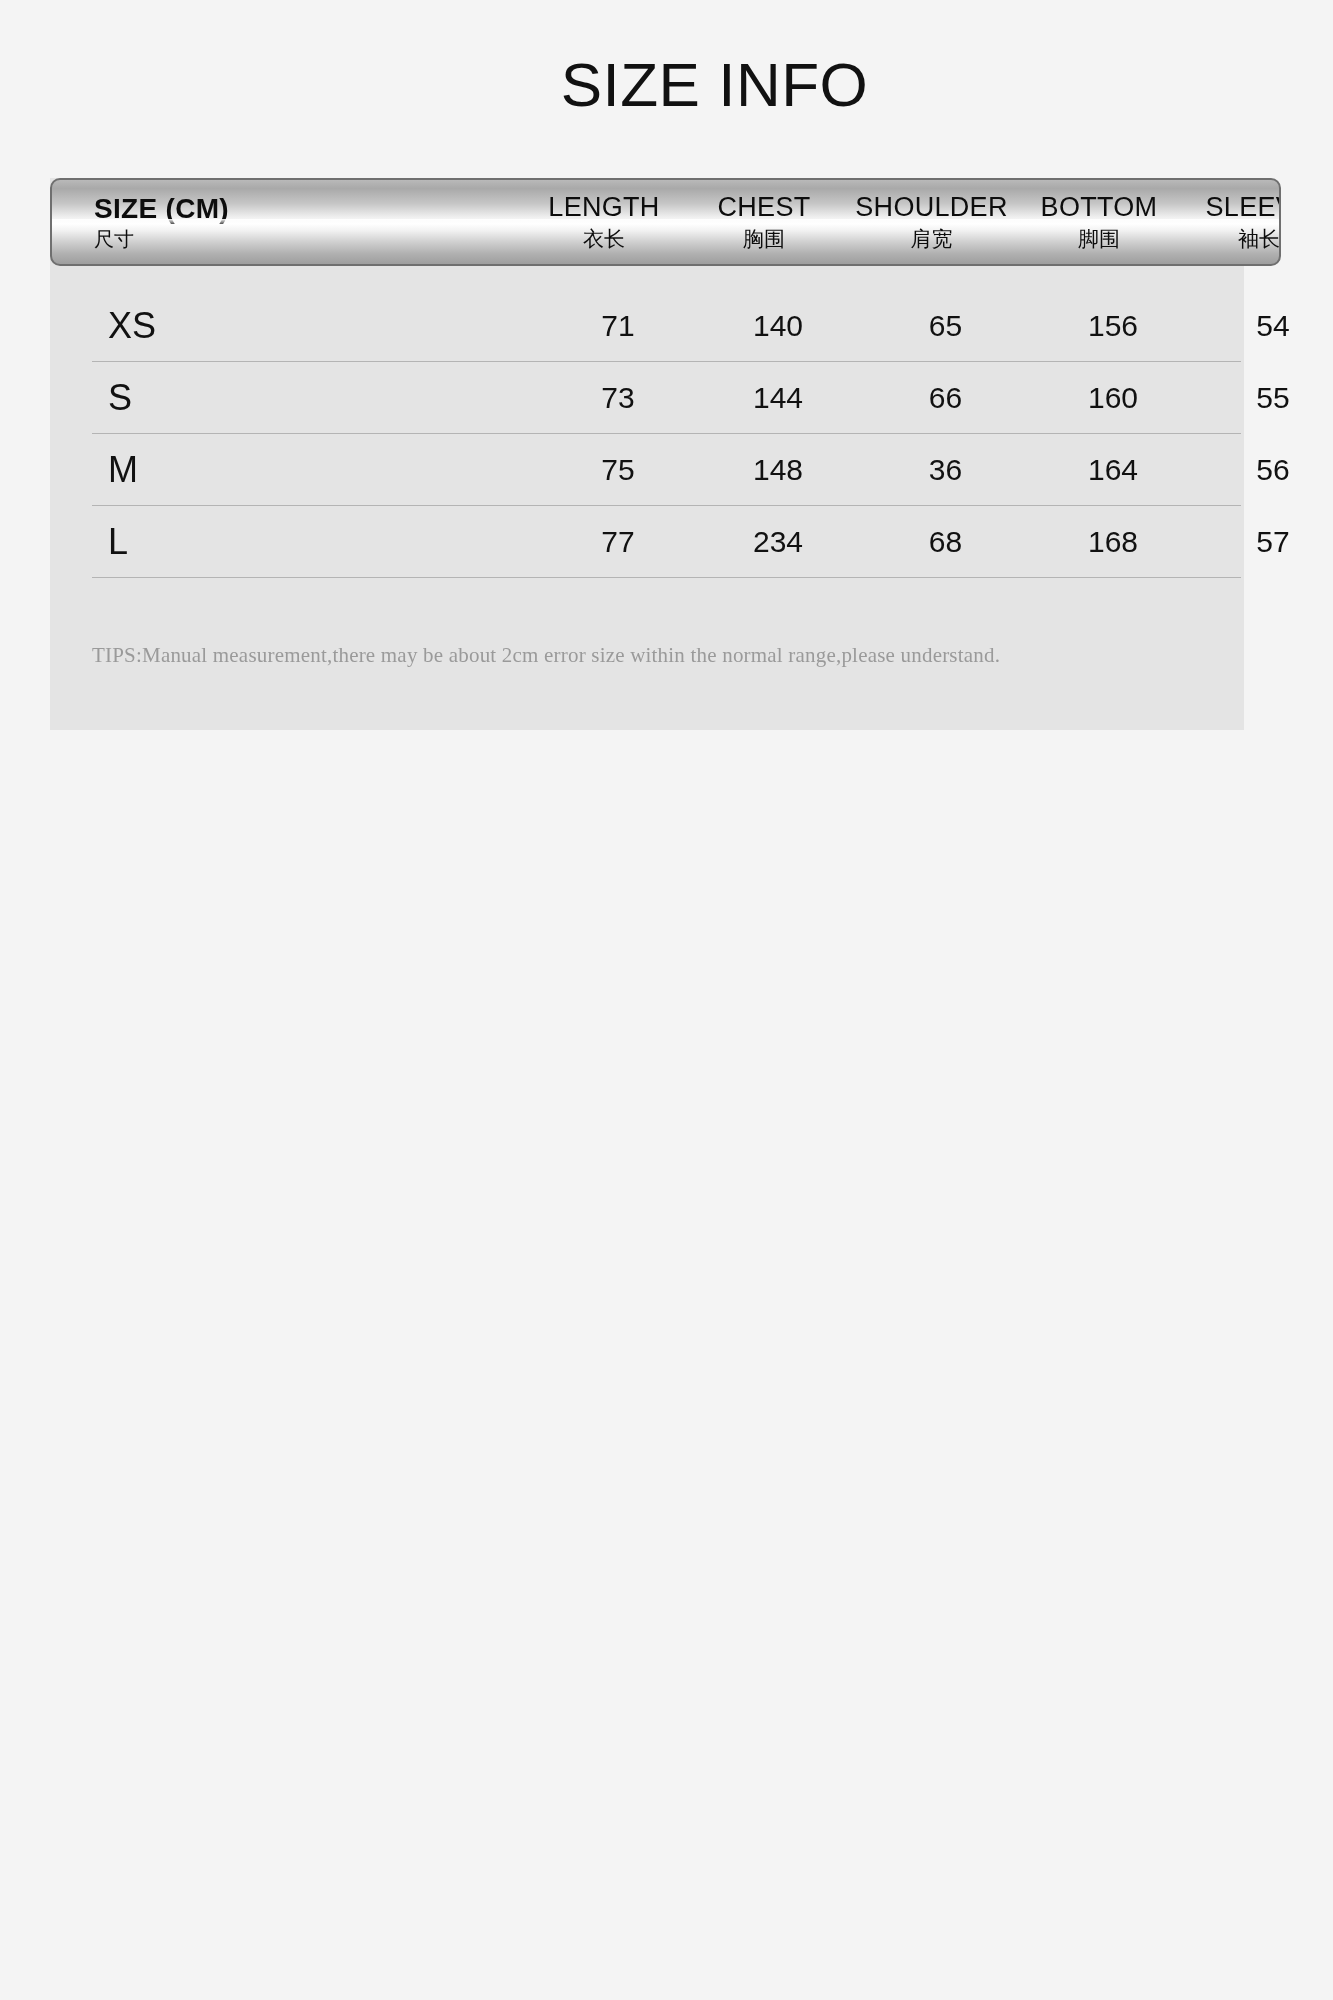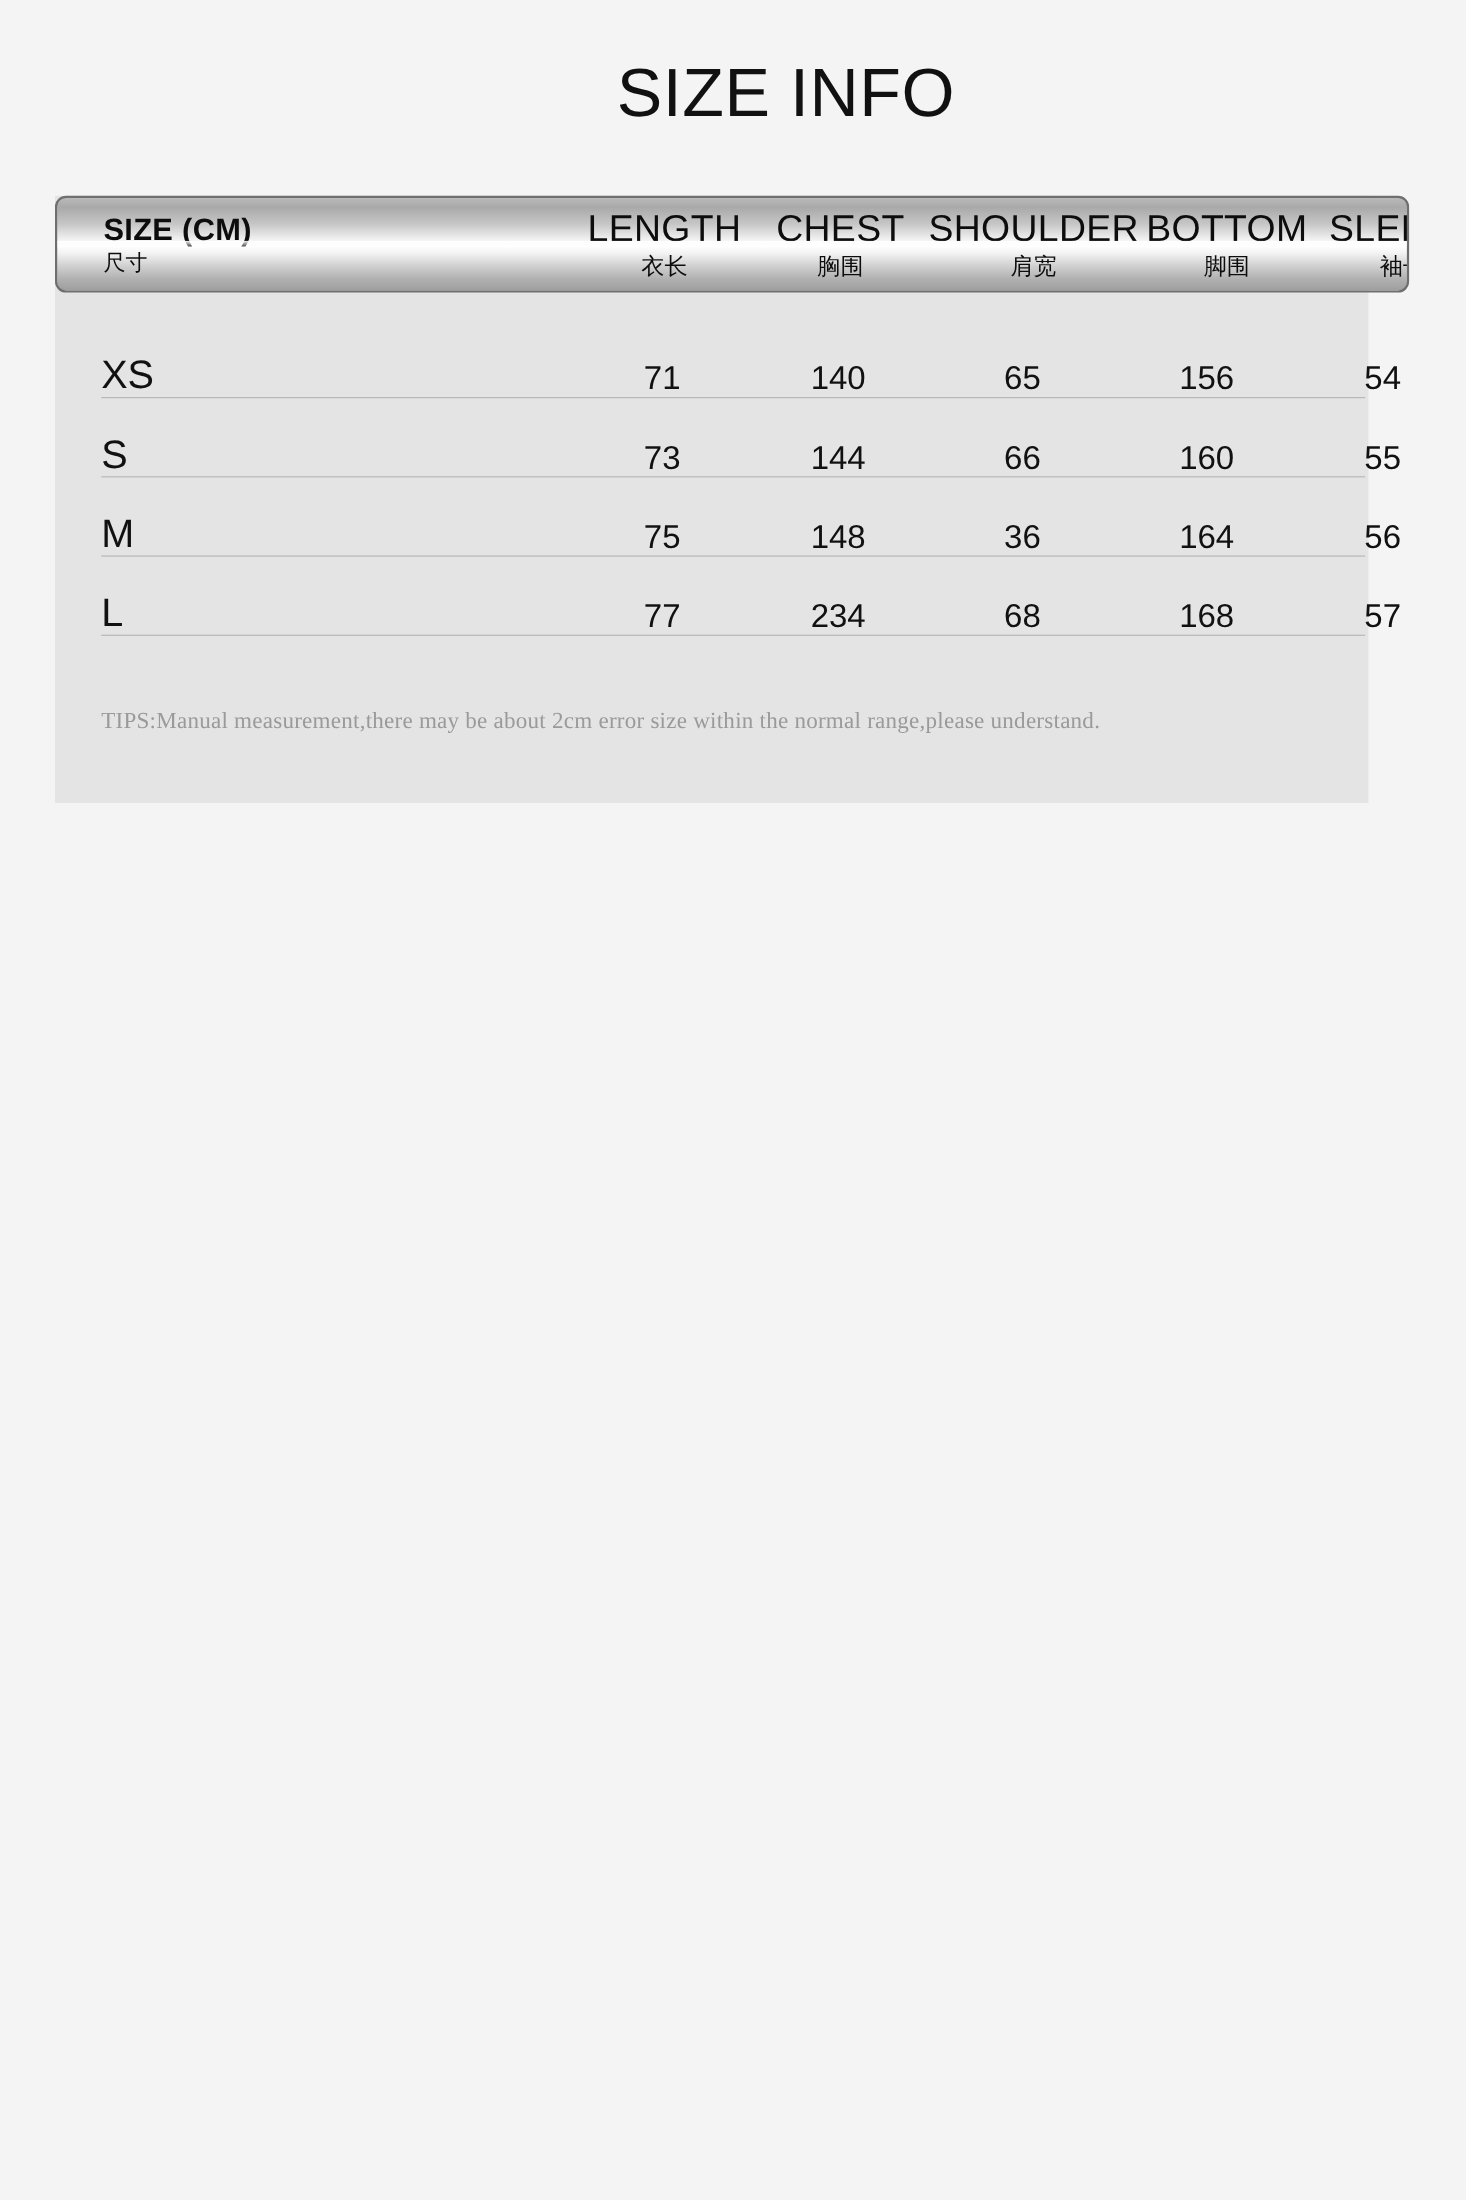--- a/index.html
+++ b/index.html
@@ -79,21 +79,21 @@
     display: flex;
     align-items: center;
   }
   .hcell {
     text-align: center;
     color: #0d0d0d;
     line-height: 1.18;
   }
   .hcell .en {
     display: block;
-    font-size: 34px;
+    font-size: 27px;
     font-weight: 400;
     letter-spacing: 0.3px;
   }
   .hcell .cn {
     display: block;
     font-size: 21px;
     font-weight: 400;
     margin-top: 3px;
   }
   .hcell.size-col {
@@ -115,21 +115,22 @@
   .table-body {
     position: absolute;
     left: 0;
     top: 88px;
     width: 1231px;
   }
   .data-row {
     position: relative;
     height: 72px;
     display: flex;
-    align-items: flex-end;
+    align-items: center;
+    padding-left: 16px;
   }
   .data-row .rule {
     position: absolute;
     left: 42px;
     right: 40px;
     bottom: 0;
     height: 1px;
     background: #b4b4b4;
   }
   .cell {

